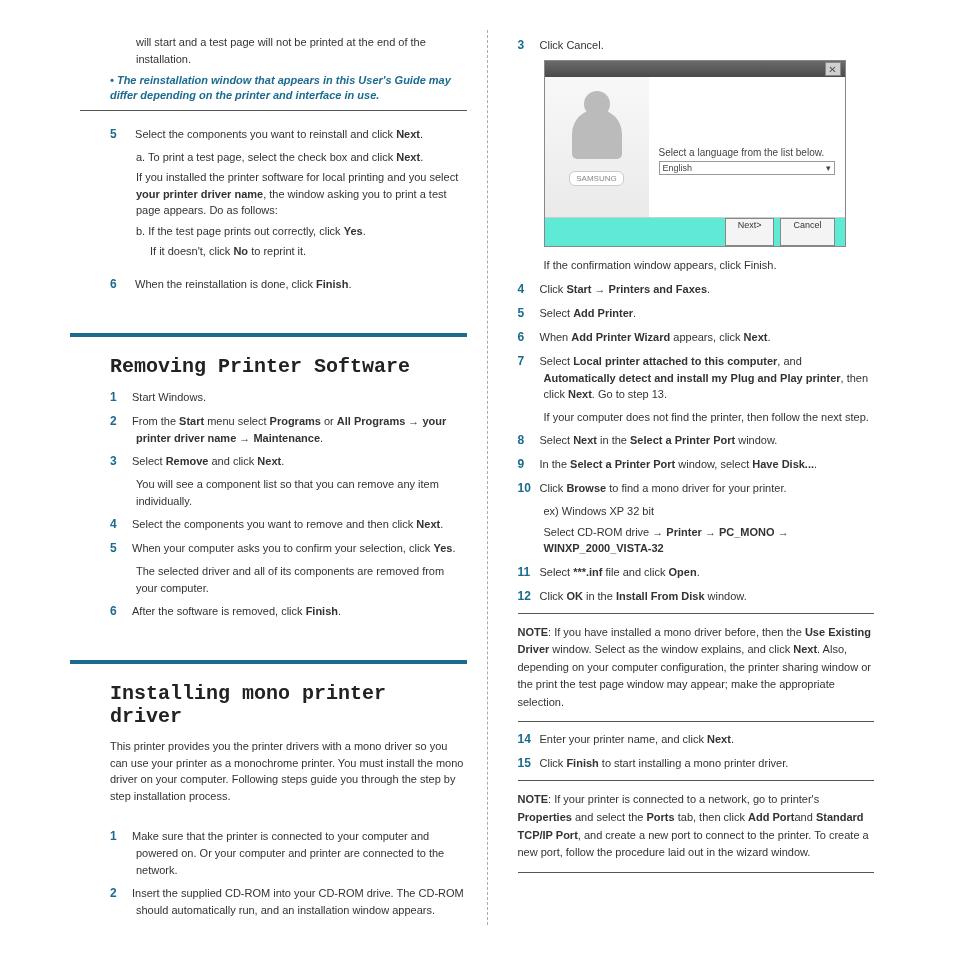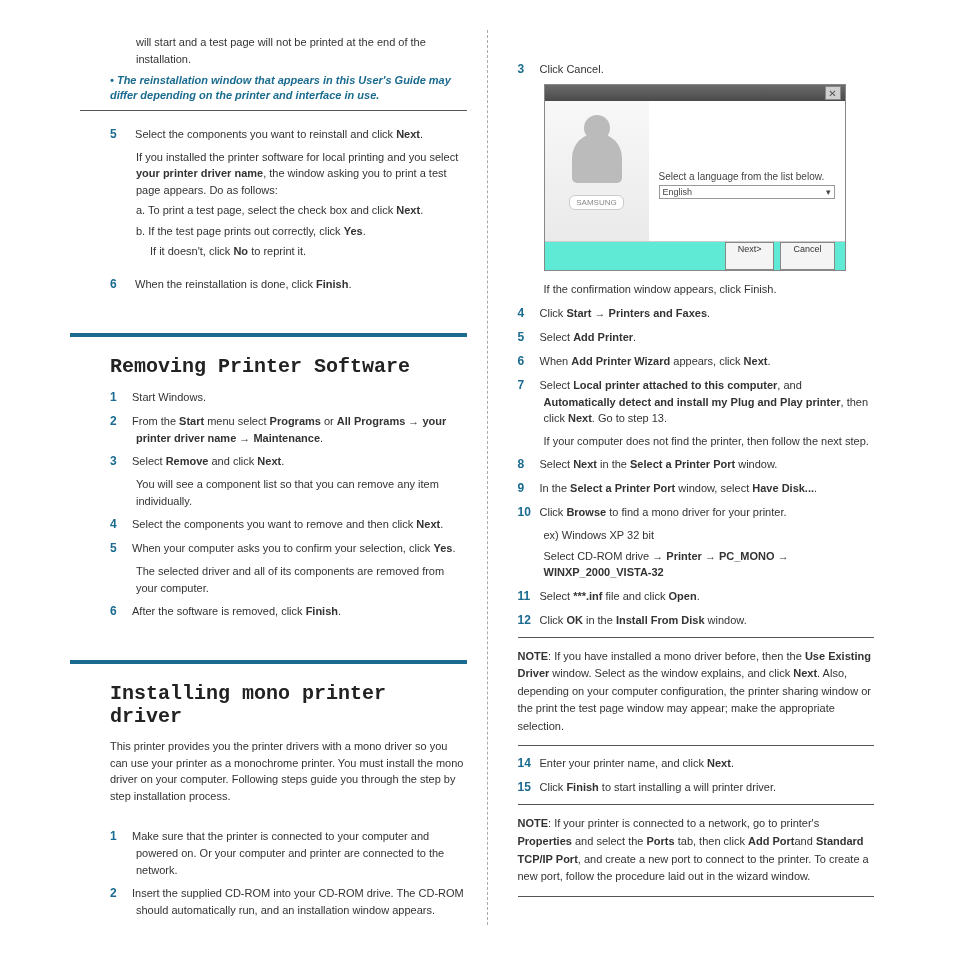--- a/index.html
+++ b/index.html
@@ -21,21 +21,20 @@
     min-width: 0;
   }
   .col-left {
     border-right: 1px dashed #aaa;
     padding-right: 20px;
     padding-left: 70px;
   }
   .col-right {
     padding-right: 40px;
     padding-left: 10px;
-    margin-top: 24px;
   }
   .num {
     color: #1a6b8f;
     font-weight: bold;
     font-size: 12px;
     display: inline-block;
     width: 22px;
     text-align: left;
     margin-left: -26px;
   }
@@ -208,24 +207,24 @@
   <div class="col col-left">
     <div class="sub" style="margin-left:26px">will start and a test page will not be printed at the end of the installation.</div>
     <div class="bullet-note">The reinstallation window that appears in this User's Guide may differ depending on the printer and interface in use.</div>
     <hr class="hr-thin">
 
     <div class="step">
       <span class="num">5</span>
       <span>Select the components you want to reinstall and click </span><b>Next</b><span>.</span>
     </div>
     <div class="sub">
+      <span>a. To print a test page, select the check box and click </span><b>Next</b><span>.</span>
+    </div>
+    <div class="sub">
       <span>If you installed the printer software for local printing and you select </span><b>your printer driver name</b><span>, the window asking you to print a test page appears. Do as follows:</span>
-    </div>
-    <div class="sub">
-      <span>a. To print a test page, select the check box and click </span><b>Next</b><span>.</span>
     </div>
     <div class="sub">
       <span>b. If the test page prints out correctly, click </span><b>Yes</b><span>.</span>
     </div>
     <div class="subsub">
       <span>If it doesn't, click </span><b>No</b><span> to reprint it.</span>
     </div>
     <div class="step">
       <span class="num">6</span>
       <span>When the reinstallation is done, click </span><b>Finish</b><span>.</span>
@@ -287,21 +286,21 @@
     <div class="step"><span class="num">11</span><span>Select </span><b>***.inf</b><span> file and click </span><b>Open</b><span>.</span></div>
     <div class="step"><span class="num">12</span><span>Click </span><b>OK</b><span> in the </span><b>Install From Disk</b><span> window.</span></div>
 
     <hr class="hr-box">
     <div class="note-box">
       <b><span style="font-variant:small-caps">NOTE</span></b><span>: If you have installed a mono driver before, then the </span><b>Use Existing Driver</b><span> window. Select as the window explains, and click </span><b>Next</b><span>. Also, depending on your computer configuration, the printer sharing window or the print the test page window may appear; make the appropriate selection.</span>
     </div>
     <hr class="hr-box">
 
     <div class="step"><span class="num">14</span><span>Enter your printer name, and click </span><b>Next</b><span>.</span></div>
-    <div class="step"><span class="num">15</span><span>Click </span><b>Finish</b><span> to start installing a will printer driver.</span></div>
+    <div class="step"><span class="num">15</span><span>Click </span><b>Finish</b><span> to start installing a mono printer driver.</span></div>
 
     <hr class="hr-box">
     <div class="note-box">
       <b><span style="font-variant:small-caps">NOTE</span></b><span>: If your printer is connected to a network, go to printer's </span><b>Properties</b><span> and select the </span><b>Ports</b><span> tab, then click </span><b>Add Port</b><span>and </span><b>Standard TCP/IP Port</b><span>, and create a new port to connect to the printer. To create a new port, follow the procedure laid out in the wizard window.</span>
     </div>
     <hr class="hr-box">
   </div>
 </div>
 
 <div class="footer">

